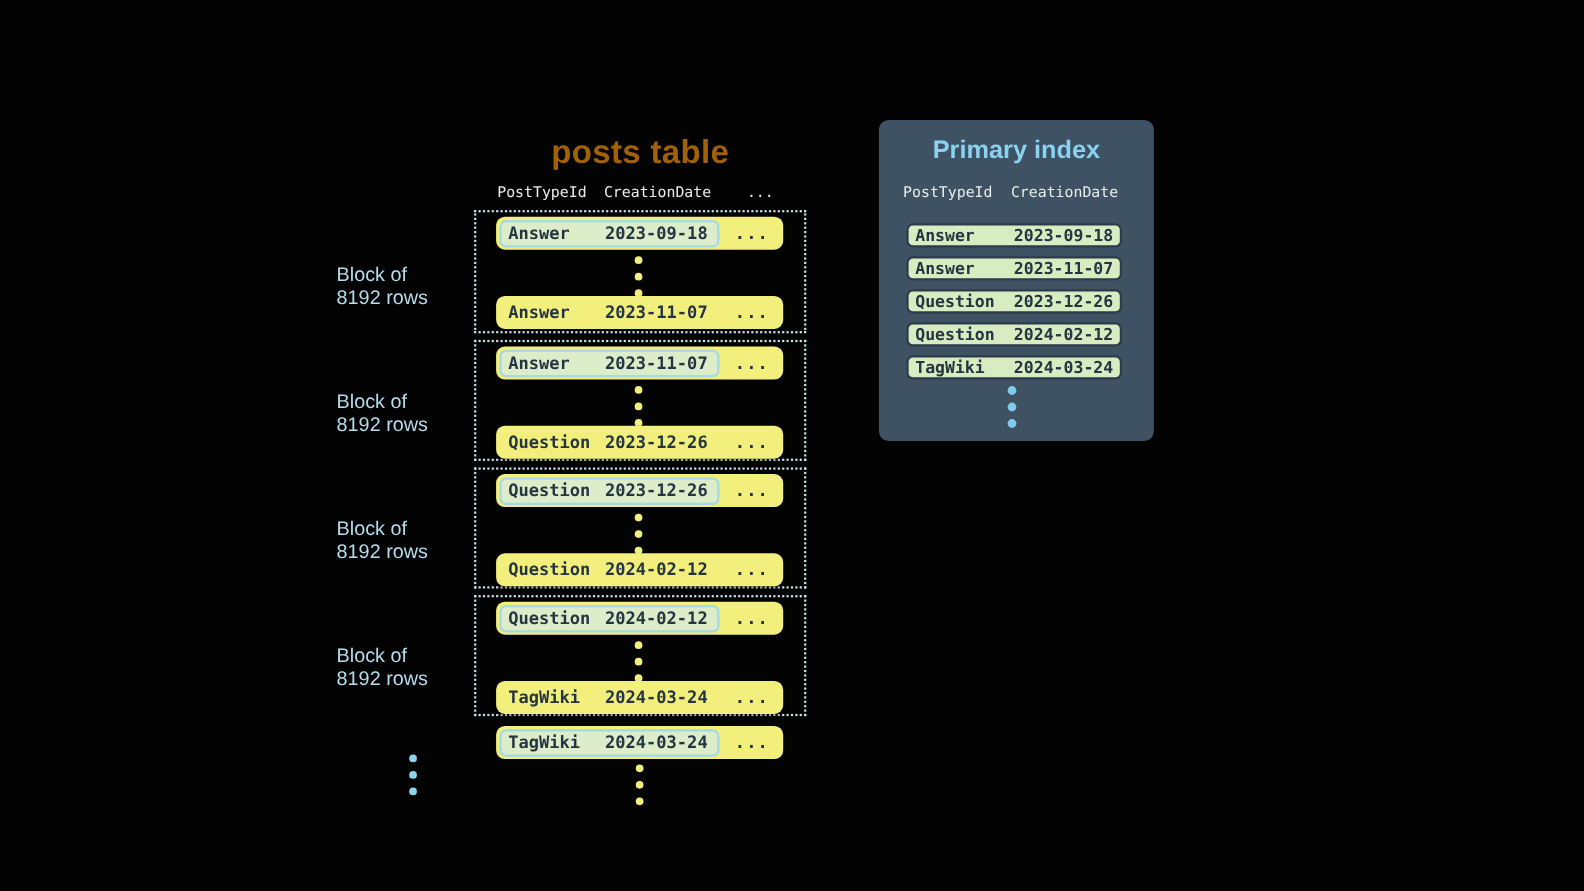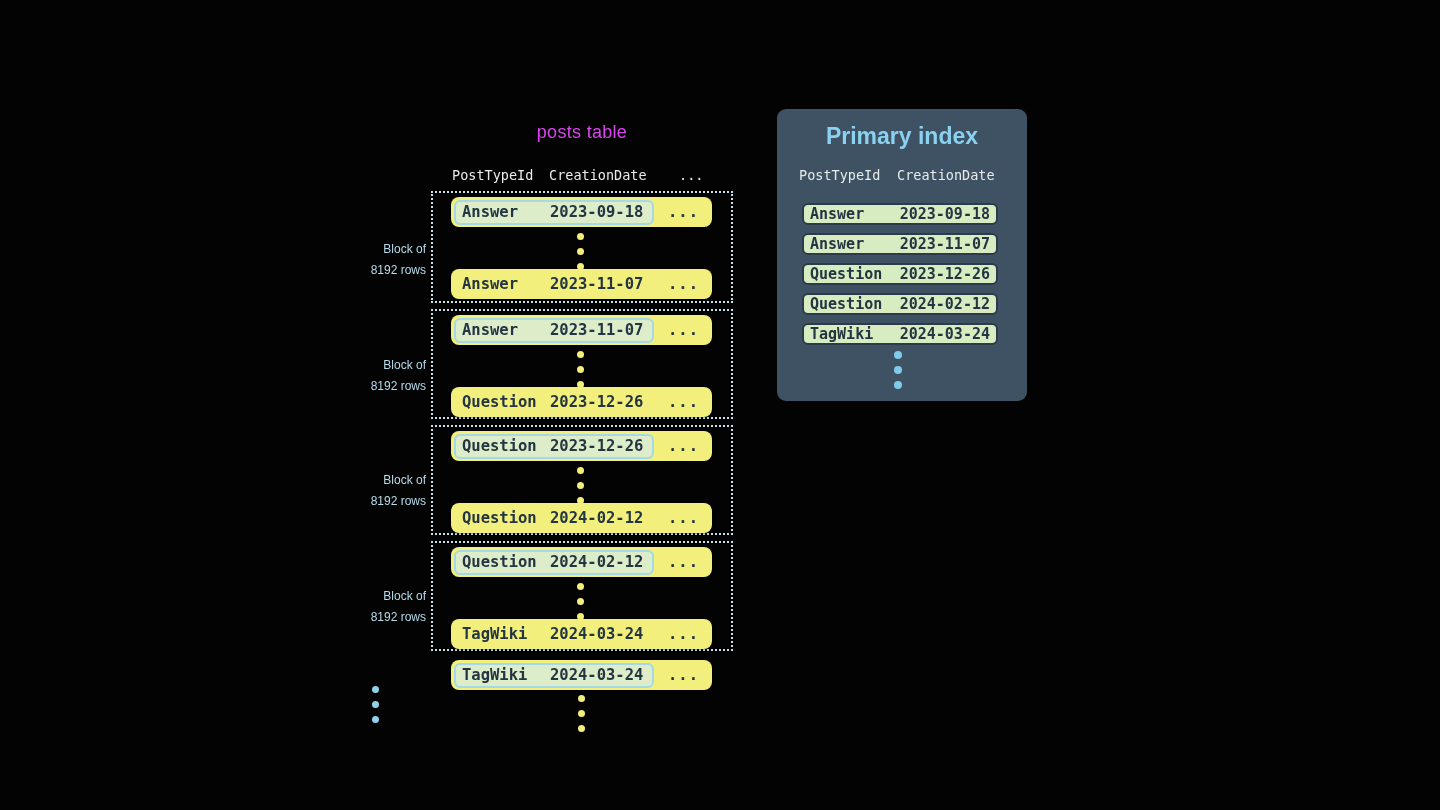--- a/index.html
+++ b/index.html
@@ -7,22 +7,22 @@
   .canvas {
     position: relative; width: 1440px; height: 810px;
     background: #030303; overflow: hidden;
     font-family: "Liberation Sans", sans-serif;
   }
   .mono { font-family: "DejaVu Sans Mono", "Liberation Mono", monospace; }
 
   
   .posts-title {
     position: absolute; left: 432px; top: 122px; width: 300px;
-    text-align: center; font-size: 18px; font-weight: 400;
-    color: #d946ef; letter-spacing: 0.3px;
+    text-align: center; font-size: 30px; font-weight: 700;
+    color: #a16207; letter-spacing: 0.3px;
   }
   .col-header {
     position: absolute; font-size: 13.5px; font-weight: 400; color: #e9ede9;
   }
   .pblock {
     position: absolute; left: 431px; width: 302px;
     border: 2px dotted #c9e0e8;
   }
   .prow {
     position: absolute; left: 18px; width: 261px; height: 30px;
@@ -41,27 +41,27 @@
   .pair.hl { background: #ddecc9; border-color: #a3d9e8; }
   .ptype { display: inline-block; width: 88px; }
   .pmore { margin-left: auto; padding-right: 13px; letter-spacing: 1px; }
 
   .vdots { position: absolute; display: flex; flex-direction: column; gap: 8px; }
   .vdots .dot { width: 7px; height: 7px; border-radius: 50%; background: #f3ef7c; }
   .vdots.blue .dot { background: #8fd2ec; }
   .vdots.in-block { left: 144px; top: 40px; }
 
   .block-label {
-    position: absolute; left: 306px; width: 120px; text-align: right;
-    font-size: 12px; line-height: 21px; color: #b5dcec; font-weight: 500;
+    position: absolute; left: 306px; width: 120px; text-align: left;
+    font-size: 18px; line-height: 21px; color: #b5dcec; font-weight: 500;
   }
 
   
   .panel {
-    position: absolute; left: 777px; top: 109px; width: 250px; height: 292px;
+    position: absolute; left: 799px; top: 109px; width: 250px; height: 292px;
     background: #3e5264; border-radius: 9px;
   }
   .panel-title {
     position: absolute; top: 14px; left: 0; width: 100%; text-align: center;
     font-size: 23px; font-weight: 600; color: #8ad2ef;
   }
   .panel .col-header { color: #e9ece9; }
   .irow {
     position: absolute; left: 25px; width: 196px; height: 22px;
     background: #d7ecc1; border: 2px solid #2c3b49; border-radius: 6px;

